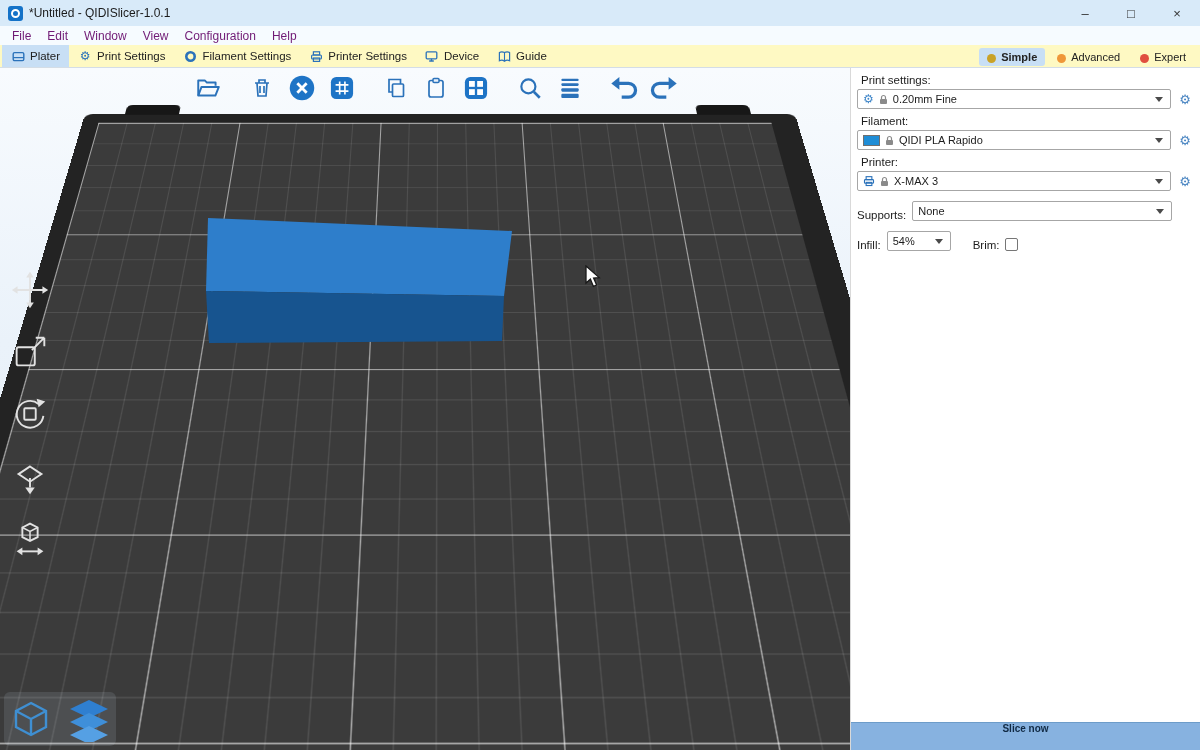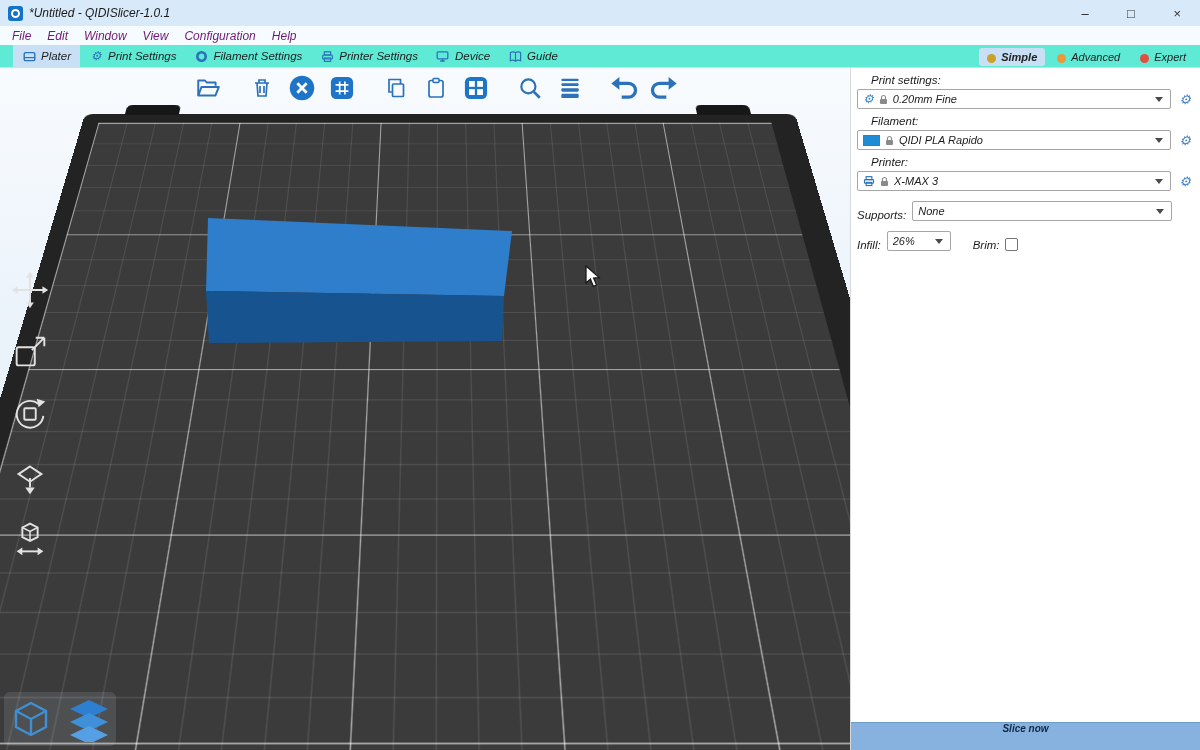--- a/index.html
+++ b/index.html
@@ -1,32 +1,32 @@
 <!DOCTYPE html>
 <html><head>
 <meta charset="utf-8">
 <style>
   * { box-sizing: border-box; margin: 0; padding: 0; }
   html,body { width:1200px; height:750px; }
   body { font-family:"Liberation Sans",sans-serif; background:#fff; overflow:hidden; }
-  .window { width:1200px; height:750px; display:flex; flex-direction:column; overflow:hidden;font-style:italic; }
+  .window { width:1200px; height:750px; display:flex; flex-direction:column; overflow:hidden; }
 
   
   .titlebar { flex:0 0 26px; background:#d8eaf9; display:flex; align-items:center; padding-left:8px; font-size:12px; color:#1b1b1b; }
   .app-icon { width:15px; height:15px; border-radius:3px; background:#1472c8; margin-right:6px; position:relative; flex:0 0 15px; }
   .app-icon::after { content:""; position:absolute; inset:3px; border:2px solid #fff; border-radius:50%; }
   .win-controls { margin-left:auto; display:flex; height:100%; }
   .win-btn { width:46px; display:flex; align-items:center; justify-content:center; font-size:13px; color:#333; }
 
   
   .menubar { flex:0 0 19px; background:#f6fbff; display:flex; align-items:center; font-size:12px; color:#701a75; padding-left:4px; }
   .menu-item { padding:0 8px; height:100%; display:flex; align-items:center; cursor:default; }
 
   
-  .tabbar { flex:0 0 23px; background:#5eead4; border-bottom:1px solid #d4dde6; display:flex; align-items:center; font-size:11.5px; color:#222; position:relative; padding-left:13px; }
+  .tabbar { flex:0 0 23px; background:#fef9c3; border-bottom:1px solid #d4dde6; display:flex; align-items:center; font-size:11.5px; color:#222; position:relative; padding-left:2px; }
   .tab { display:flex; align-items:center; gap:5px; height:22px; padding:0 9px; }
   .tab.active { background:#c8dff5; }
   .tab-ico { display:inline-flex; width:14px; height:14px; align-items:center; justify-content:center; color:#2b72ba; font-size:12px; line-height:1; }
   .modes { position:absolute; right:6px; top:1px; display:flex; align-items:center; gap:4px; height:21px; }
   .mode { display:flex; align-items:flex-end; gap:5px; padding:3px 8px; border-radius:3px; font-size:11px; }
   .mode.active { background:#c8dff5; font-weight:bold; }
   .dot { width:9px; height:9px; border-radius:50%; flex:0 0 9px; }
   .dot-simple { background:#c9a227; }
   .dot-advanced { background:#ef9738; }
   .dot-expert { background:#e04f3f; }
@@ -63,21 +63,21 @@
   
   .view-toolbar { position:absolute; left:4px; bottom:4px; display:flex; gap:8px; z-index:4;
     background:rgba(210,228,244,.12); border-radius:6px; padding:2px; }
   .vbtn { width:50px; height:50px; display:flex; align-items:center; justify-content:center; }
 
   .cursor { position:absolute; left:584px; top:197px; z-index:6; }
 
   
   .sidebar { width:350px; background:#ffffff; border-left:1px solid #d9d9d9; position:relative;
     padding:4px 6px 0 6px; font-size:11.5px; color:#1c1c1c; }
-  .sb-label { margin:2px 0 3px 14px; }
+  .sb-label { margin:2px 0 3px 4px; }
   .sb-row { display:flex; align-items:center; margin-bottom:6px; }
   .combo { flex:1; height:20px; border:1px solid #a6a6a6; border-radius:2px; background:#fff;
     display:flex; align-items:center; padding:0 5px; gap:5px; font-size:11px; }
   .combo .value { white-space:nowrap; overflow:hidden; }
   .chev { margin-left:auto; width:0; height:0; border-left:4px solid transparent; border-right:4px solid transparent; border-top:5px solid #4a4a4a; margin-right:2px; flex:0 0 auto; }
   .gear-btn { width:18px; display:flex; justify-content:center; color:#4b86c2; font-size:13px; margin-left:5px; line-height:1; }
   .swatch { width:17px; height:11px; background:#1f8dd6; border:1px solid #6f6f6f; flex:0 0 17px; }
   .combo-gear { color:#3f86c9; font-size:12px; line-height:1; }
   .row2 { display:flex; align-items:flex-end; margin-top:10px; margin-bottom:4px; }
   .row2 .lbl { margin-right:6px; }
@@ -388,21 +388,21 @@
         <span class="lbl">Supports:</span>
         <span class="combo supports">
           <span class="value">None</span>
           <span class="chev"></span>
         </span>
       </div>
 
       <div class="row2">
         <span class="lbl">Infill:</span>
         <span class="combo small">
-          <span class="value">26%</span>
+          <span class="value">54%</span>
           <span class="chev"></span>
         </span>
         <span class="brim-wrap">
           <span>Brim:</span>
           <span class="cb"></span>
         </span>
       </div>
 
       <div class="slice-btn">
         <span>Slice now</span>

